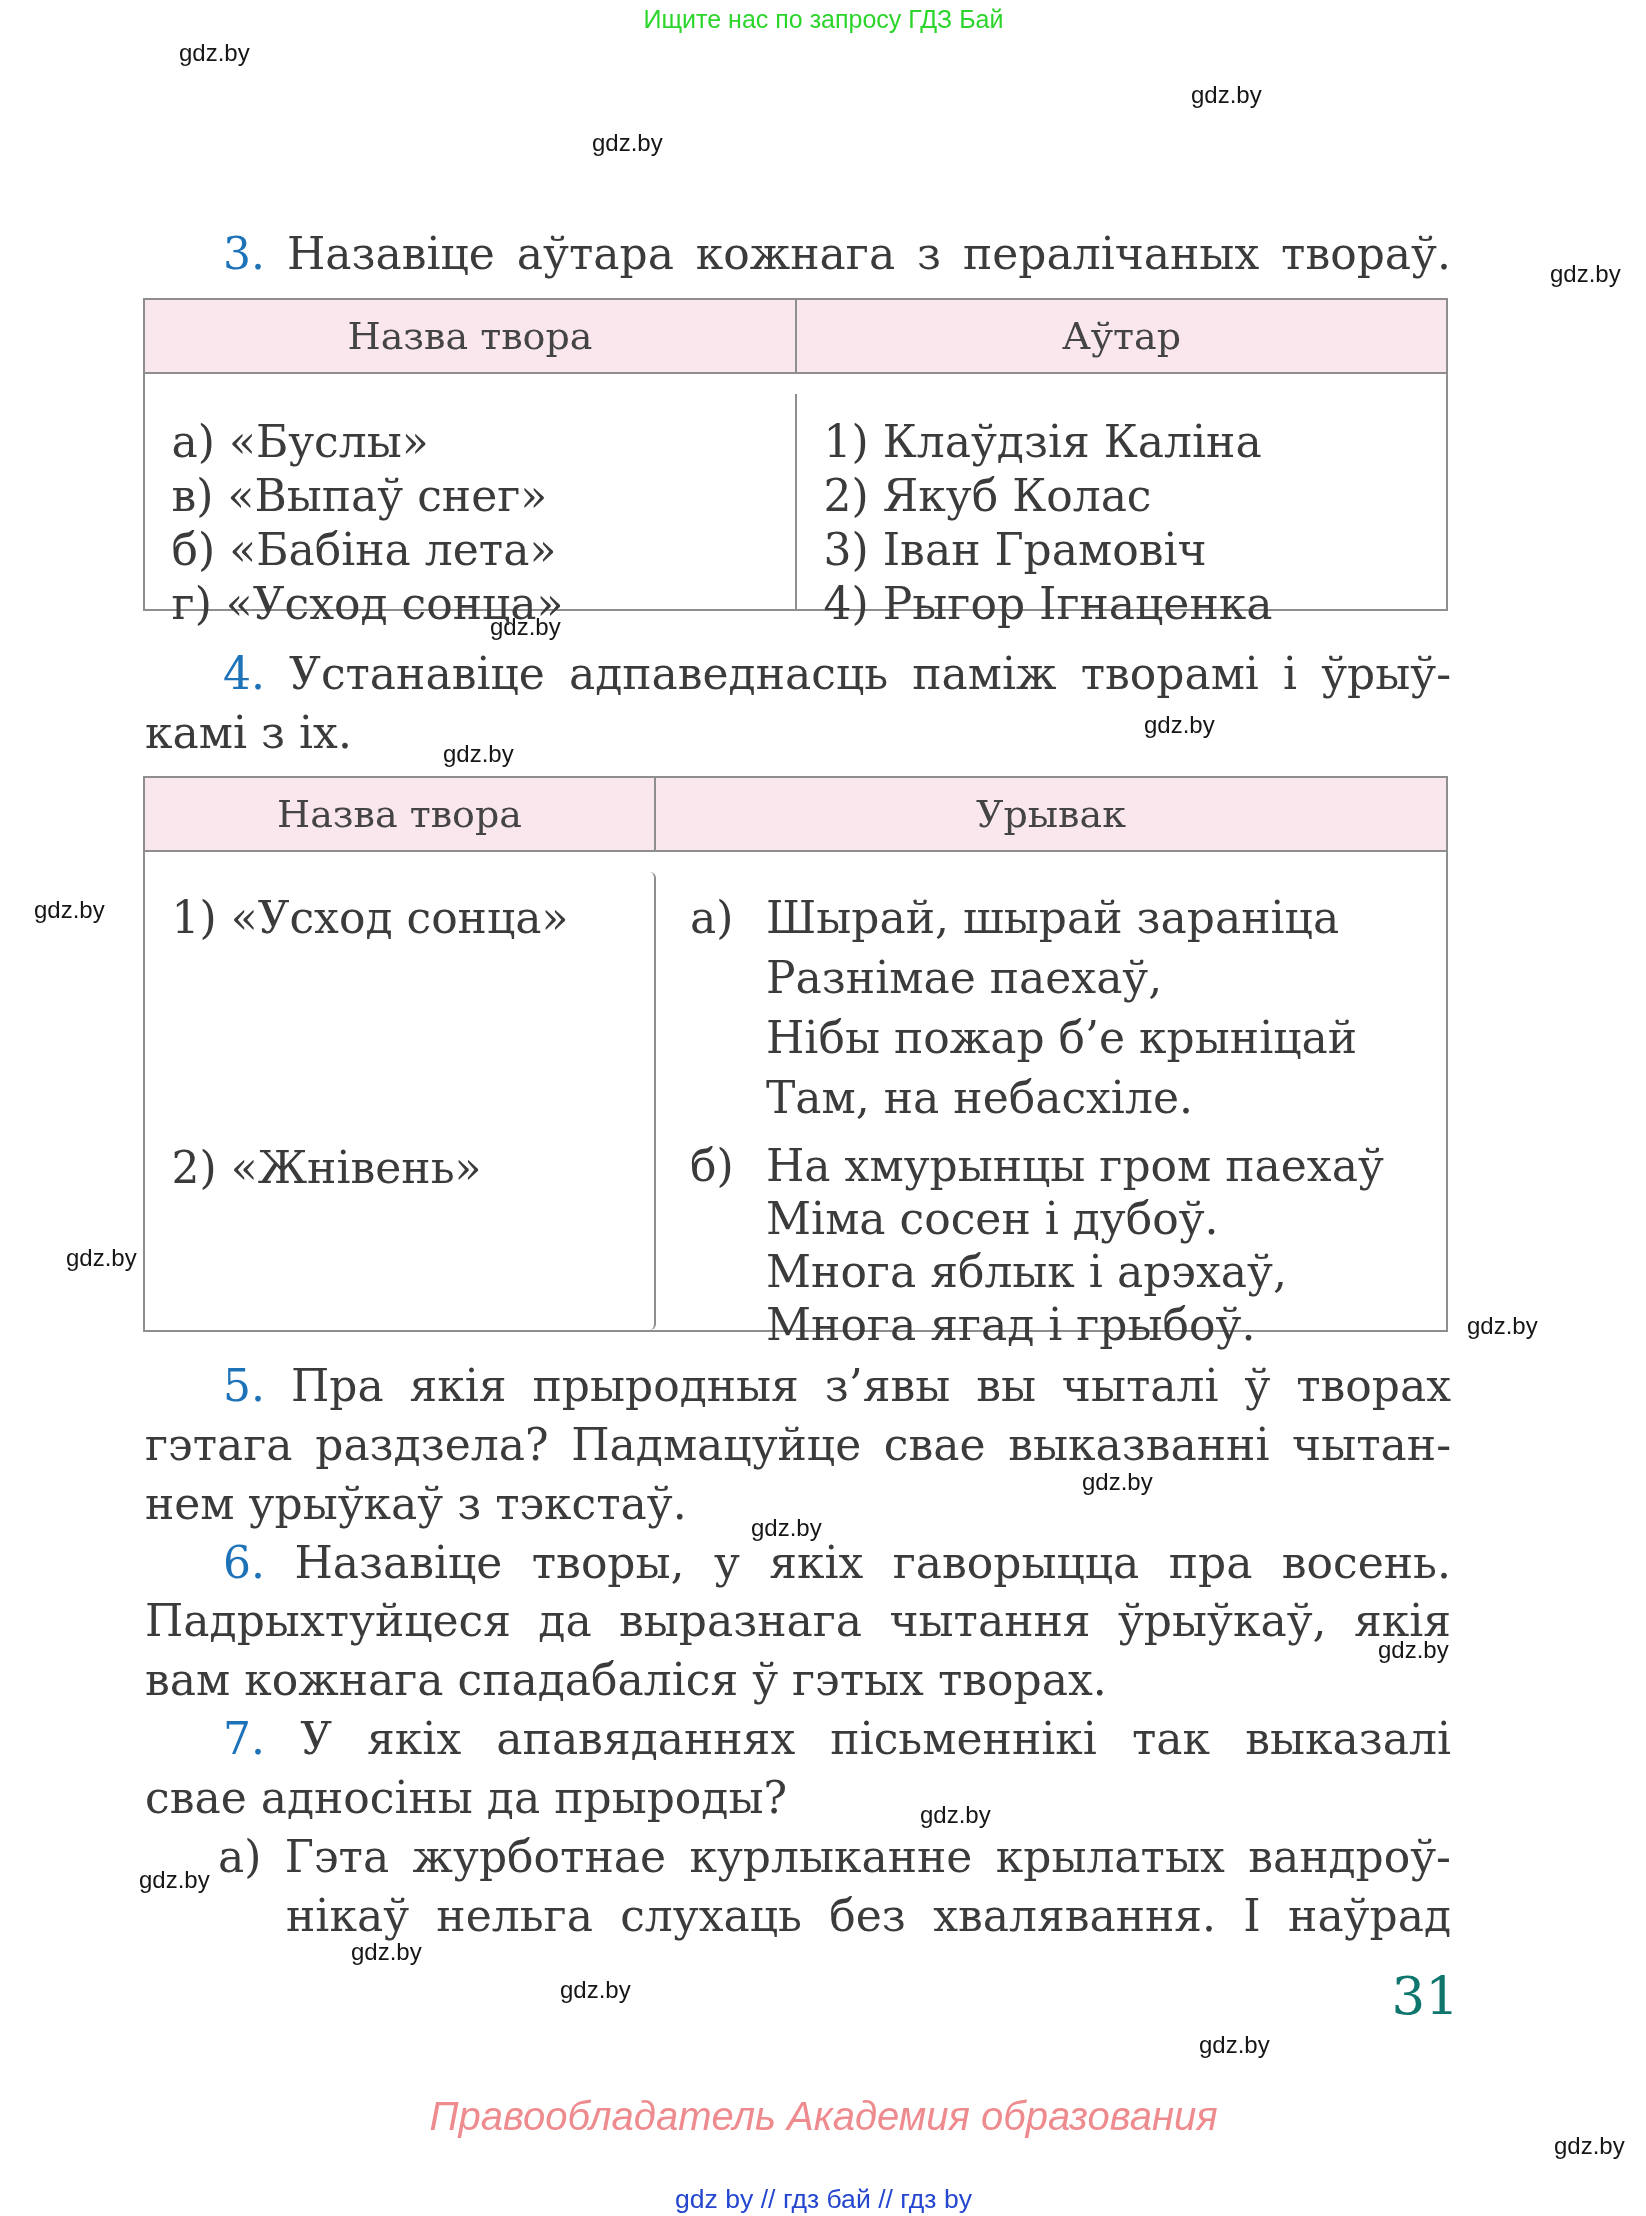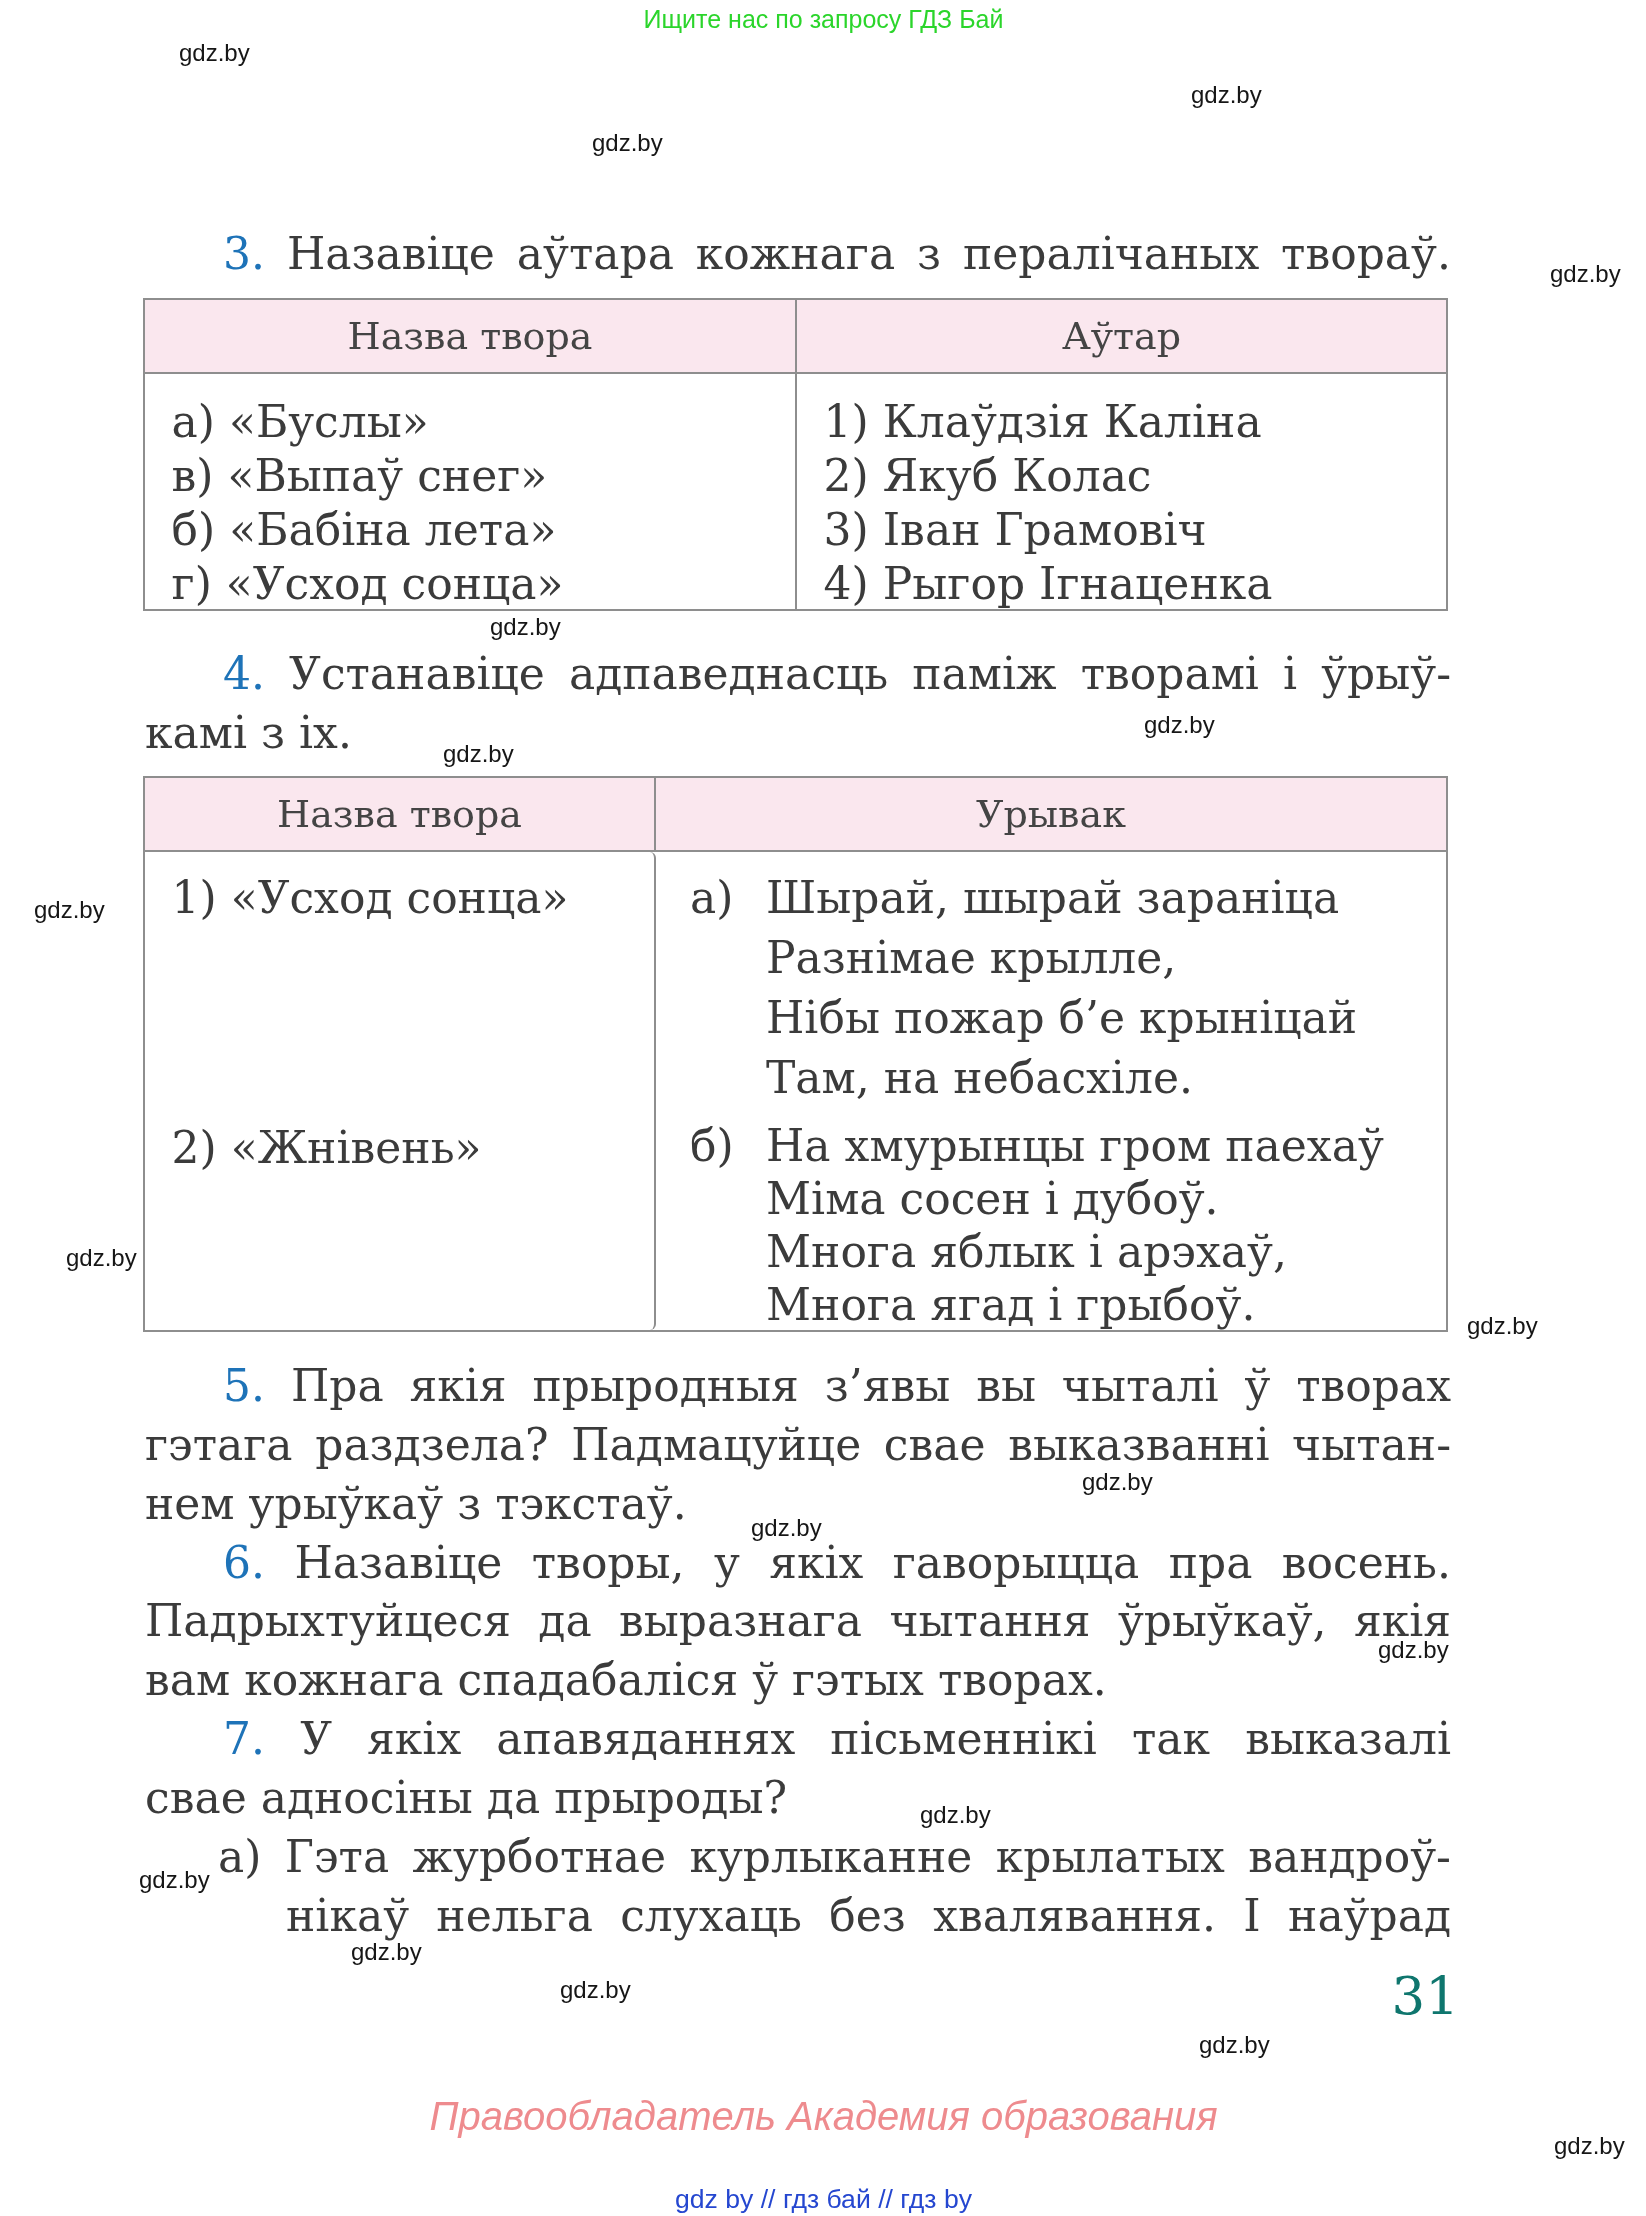--- a/index.html
+++ b/index.html
@@ -10,21 +10,21 @@
           font-family:"Liberation Sans",sans-serif;font-size:25px;color:#2bd52b;}
   
   .wm{position:absolute;font-family:"Liberation Sans",sans-serif;font-size:24px;color:#161616;white-space:nowrap;}
   
   .line{position:absolute;left:145px;width:1306px;font-size:44px;line-height:47px;white-space:nowrap;}
   .line.just{white-space:normal;text-align:justify;text-align-last:justify;}
   .line.indent{text-indent:78px;}
   .num{color:#1e73b8;}
   
   .tbl{position:absolute;left:143px;width:1305px;border:2.4px solid #8e8e8e;box-sizing:border-box;
-       display:flex;flex-direction:column;background:#ffffff;}
+       display:flex;flex-direction:column;background:#ffffff;gap:20px;}
   .thead{display:flex;background:#fae7ee;border-bottom:2.4px solid #8e8e8e;height:72px;flex:none;}
   .th{display:flex;align-items:center;justify-content:center;font-size:38px;color:#444444;}
   .tbody{display:flex;flex:1;min-height:0;}
   .t1 .co1{width:652px;flex:none;border-right:2.4px solid #8e8e8e;box-sizing:border-box;}
   .t1 .co2{flex:1;}
   .t2 .co1{width:511px;flex:none;border-right:2.4px solid #8e8e8e;box-sizing:border-box;}
   .t2 .co2{flex:1;}
   .t1 .td{padding:21px 0 0 26.6px;font-size:44px;}
   .t1 .ti{line-height:54px;white-space:nowrap;}
   .t2 .td{padding:16px 0 0 26.6px;font-size:44px;border-radius:6px;}
@@ -112,21 +112,21 @@
     <div class="tbody">
       <div class="co1 td">
         <div class="exl">1) «Усход сонца»</div>
         <div class="exl work2">2) «Жнівень»</div>
       </div>
       <div class="co2 td">
         <div class="exc">
           <span class="mk">а)</span>
           <span>
             <div class="exl">Шырай, шырай зараніца</div>
-            <div class="exl">Разнімае крылле,</div>
+            <div class="exl">Разнімае паехаў,</div>
             <div class="exl">Нібы пожар б’е крыніцай</div>
             <div class="exl">Там, на небасхіле.</div>
           </span>
         </div>
         <div class="exc exc2">
           <span class="mk">б)</span>
           <span>
             <div class="exl">На хмурынцы гром паехаў</div>
             <div class="exl">Міма сосен і дубоў.</div>
             <div class="exl">Многа яблык і арэхаў,</div>

